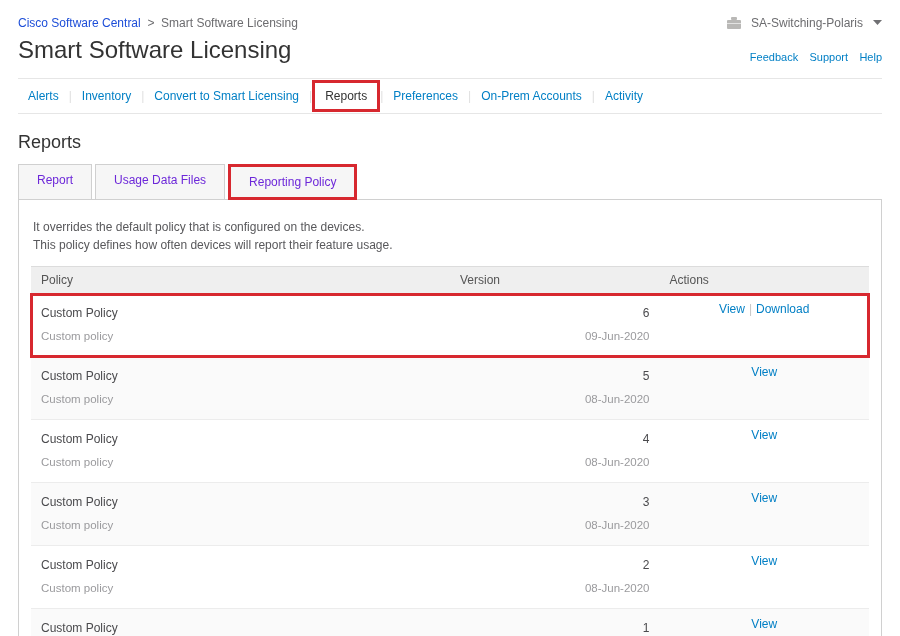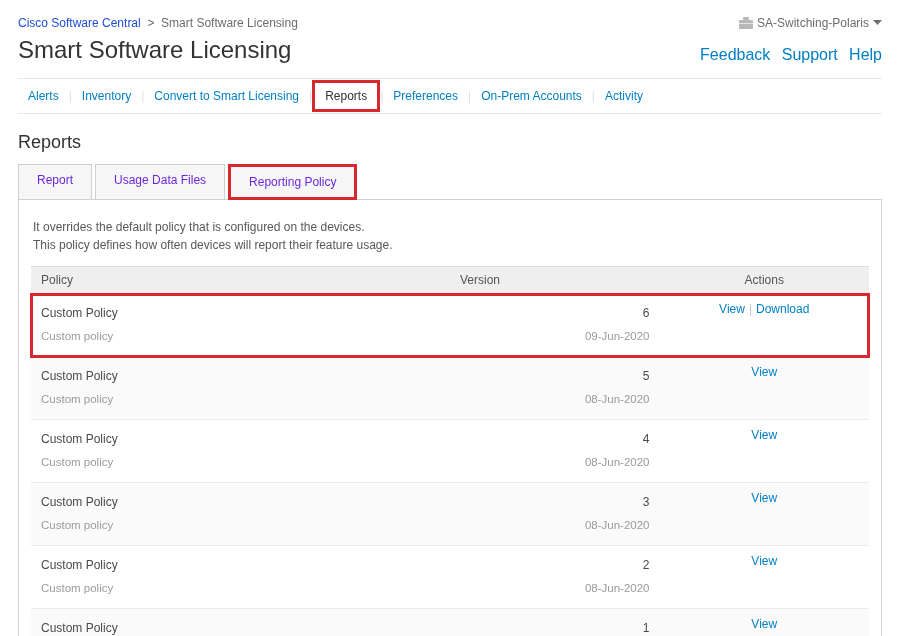--- a/index.html
+++ b/index.html
@@ -26,39 +26,39 @@
   }
   .breadcrumb a {
     color: #1d4ed8;
     text-decoration: none;
   }
   .account-switcher {
     font-size: 12px;
     color: #6c6c6f;
     display: flex;
     align-items: center;
-    gap: 4px;
+    gap: 10px;
     cursor: pointer;
   }
   .title-row {
     display: flex;
     justify-content: space-between;
     align-items: flex-end;
     margin-top: 4px;
   }
   h1 {
     margin: 0;
     font-size: 24px;
     font-weight: 300;
     color: #333;
   }
   .help-links a {
     color: #007fc5;
     text-decoration: none;
-    font-size: 16px;
+    font-size: 11px;
     margin-left: 8px;
   }
   .main-tabs {
     margin-top: 14px;
     border-top: 1px solid #e6e6e6;
     border-bottom: 1px solid #e6e6e6;
     padding: 0;
     display: flex;
     align-items: center;
     height: 34px;
@@ -128,21 +128,21 @@
     background: #efefef;
     border-top: 1px solid #dcdcdc;
     border-bottom: 1px solid #dcdcdc;
     font-weight: normal;
     font-size: 12px;
     color: #555;
     padding: 6px 10px;
     text-align: left;
   }
   table.policy thead th.version { text-align: left; }
-  table.policy thead th.actions { text-align: center; }
+  table.policy thead th.actions { text-align: left; }
   table.policy col.c-policy { width: 50%; }
   table.policy col.c-version { width: 25%; }
   table.policy col.c-actions { width: 25%; }
   tbody tr.row td {
     padding: 0;
     border-bottom: 1px solid #ececec;
     vertical-align: top;
   }
   tbody tr.row.alt td { background: #fafafa; }
   .cell-inner {

